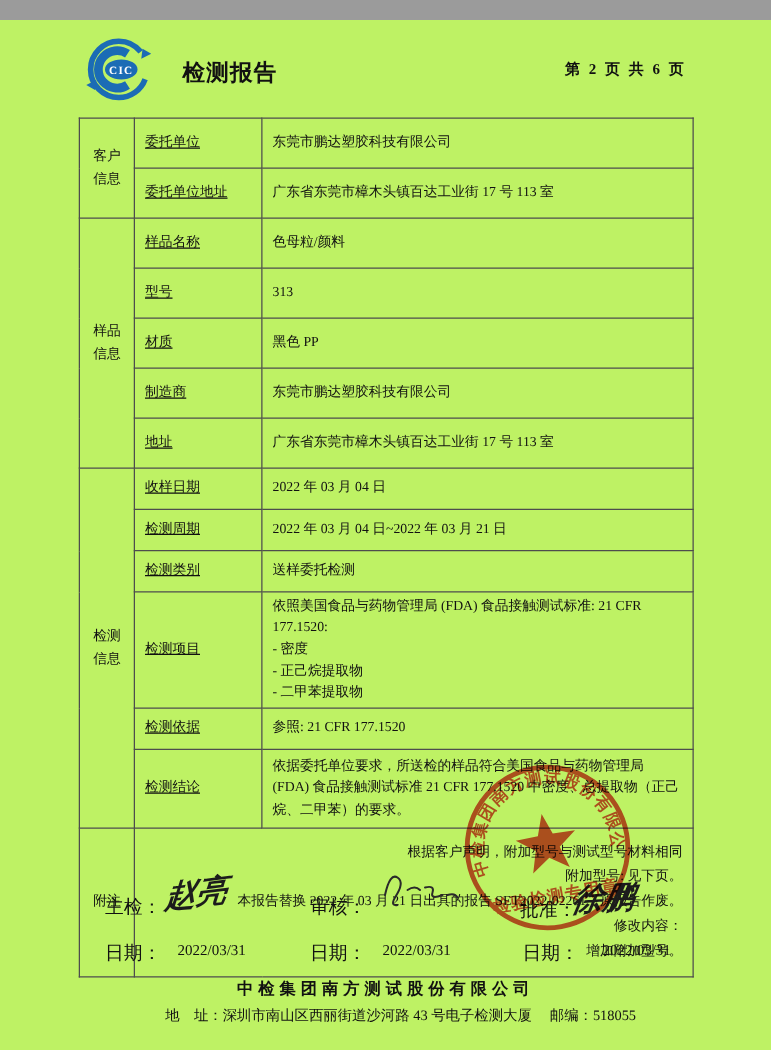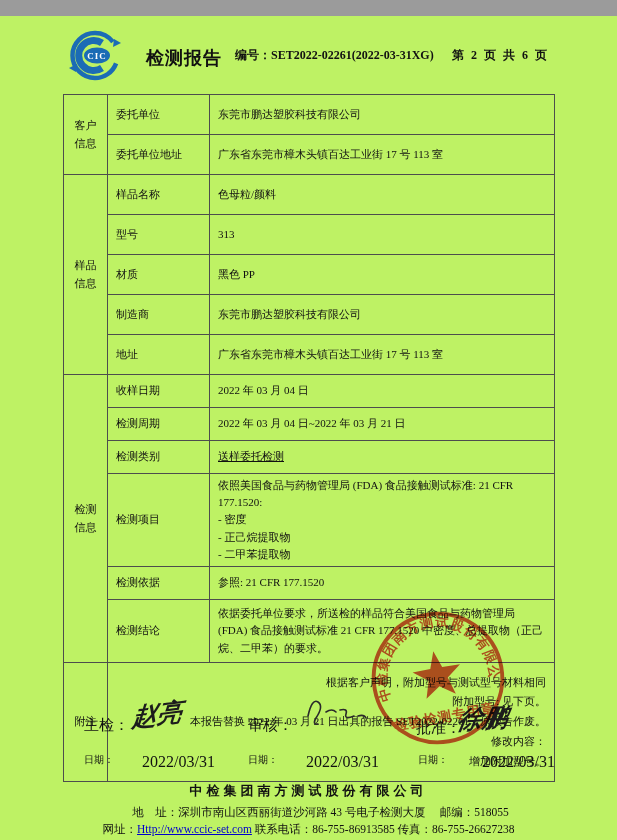--- a/index.html
+++ b/index.html
@@ -27,33 +27,33 @@
   table.report td{
     border:1px solid #4d4d4d;
     vertical-align:middle;
     padding:3px 8px;
     line-height:1.55;
     word-break:break-word;
   }
   td.grp{
     text-align:center;white-space:pre-line;line-height:1.9;padding:3px 2px;
   }
-  td.lbl{padding-left:12px;}
+  td.lbl{padding-left:12px;text-decoration:underline;}
   td.val{padding-left:13px;white-space:pre-line;}
   td.val.loose{line-height:1.8;}
   
   .sig-label{position:absolute;font-size:15px;}
   .handwriting{
     position:absolute;font-size:25px;font-weight:bold;
     transform:rotate(-7deg) skewX(-12deg);
     font-style:italic;color:#1c1c1c;white-space:nowrap;
   }
   .scribble{position:absolute;}
-  .date-label{position:absolute;font-size:10px;}
-  .date-value{position:absolute;font-size:16px;}
+  .date-label{position:absolute;font-size:15px;}
+  .date-value{position:absolute;font-size:12px;}
   
   .stamp{
     position:absolute;left:365px;top:589px;width:146px;height:146px;
     opacity:.88;mix-blend-mode:multiply;pointer-events:none;
   }
   
   .ft-company{position:absolute;left:0;right:0;top:766px;text-align:center;
     font-size:13px;font-weight:bold;letter-spacing:4px;}
   .ft-line1{position:absolute;left:0;right:0;top:789px;text-align:center;font-size:11.5px;padding-left:24px;}
   .ft-line2{position:absolute;left:0;right:0;top:806px;text-align:center;font-size:11.5px;}
@@ -66,21 +66,20 @@
 
   <svg class="hdr-logo" viewBox="0 0 66 53">
     <circle cx="33" cy="26.5" r="22.5" fill="none" stroke="#1b6cb5" stroke-width="4.5" stroke-dasharray="118 24" stroke-dashoffset="-8"></circle>
     <path d="M52 10 l7 4 -8 4 z" fill="#1b6cb5"></path>
     <path d="M14 43 l-7 -4 8 -4 z" fill="#1b6cb5"></path>
     <path d="M40 14 a15 15 0 1 0 0 25" fill="none" stroke="#1b6cb5" stroke-width="7"></path>
     <ellipse cx="35" cy="26.5" rx="13" ry="8" fill="#1b6cb5"></ellipse>
     <text x="35" y="30" text-anchor="middle" font-size="9" font-weight="bold" fill="#ffffff" font-family="Liberation Serif, DejaVu Serif, serif" letter-spacing="1">CIC</text>
   </svg>
   <div class="hdr-title">检测报告</div>
-  <div class="hdr-no"><span>编号：</span><span>SET2022-02261(2022-03-31XG)</span></div>
   <div class="hdr-page">第 2 页 共 6 页</div>
 
   <table class="report">
     <colgroup>
         <col style="width:44px">
         <col style="width:102px">
         <col style="width:345px">
       </colgroup>
     <tbody>
         <tr>
@@ -120,21 +119,21 @@
 信息</td>
           <td class="lbl">收样日期</td>
           <td class="val" style="height: 26px;">2022 年 03 月 04 日</td>
         </tr>
         <tr>
           <td class="lbl">检测周期</td>
           <td class="val" style="height: 26px;">2022 年 03 月 04 日~2022 年 03 月 21 日</td>
         </tr>
         <tr>
           <td class="lbl">检测类别</td>
-          <td class="val" style="height: 26px; text-decoration: underline;">送样委托检测</td>
+          <td class="val" style="height: 26px;">送样委托检测</td>
         </tr>
         <tr>
           <td class="lbl">检测项目</td>
           <td class="val" style="height: 86px;">依照美国食品与药物管理局 (FDA) 食品接触测试标准: 21 CFR 177.1520:
 - 密度
 - 正己烷提取物
 - 二甲苯提取物</td>
         </tr>
         <tr>
           <td class="lbl">检测依据</td>
@@ -182,19 +181,14 @@
       <text font-size="13.5" font-weight="bold" fill="#e23b2e" letter-spacing="1">
         <textPath href="#stamp-arc" startOffset="0" textLength="206" lengthAdjust="spacingAndGlyphs">中检集团南方测试股份有限公司</textPath>
       </text>
       <polygon fill="#e23b2e" points="75,47 81.2,64.5 99.7,65 85,76.2 90.3,94 75,83.5 59.7,94 65,76.2 50.3,65 68.8,64.5"></polygon>
       <text x="75" y="120" text-anchor="middle" font-size="14" font-weight="bold" fill="#e23b2e" letter-spacing="1">检验检测专用章</text>
     </g>
   </svg>
 
   <div class="ft-company">中检集团南方测试股份有限公司</div>
   <div class="ft-line1">地　址：深圳市南山区西丽街道沙河路 43 号电子检测大厦　 邮编：518055</div>
-  <div class="ft-line2">
-    <span>网址：</span><a class="ft-link" href="#">Http://www.ccic-set.com</a>
-    <span>联系电话：86-755-86913585</span>
-    <span>传真：86-755-26627238</span>
-  </div>
 
 </div>
 
 </body></html>

